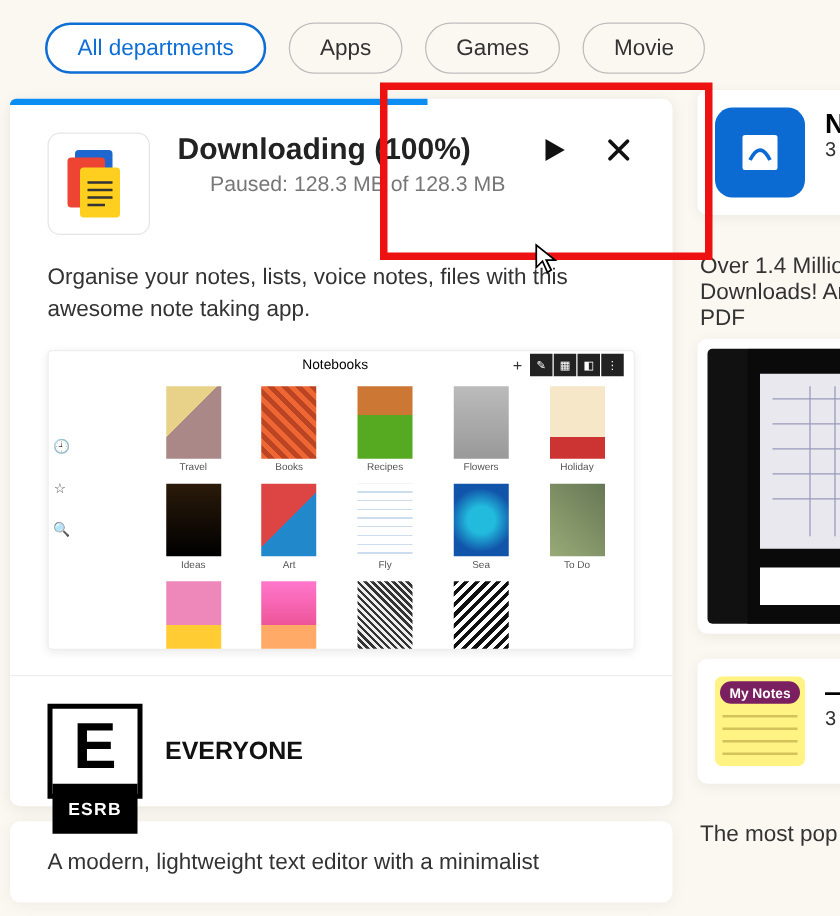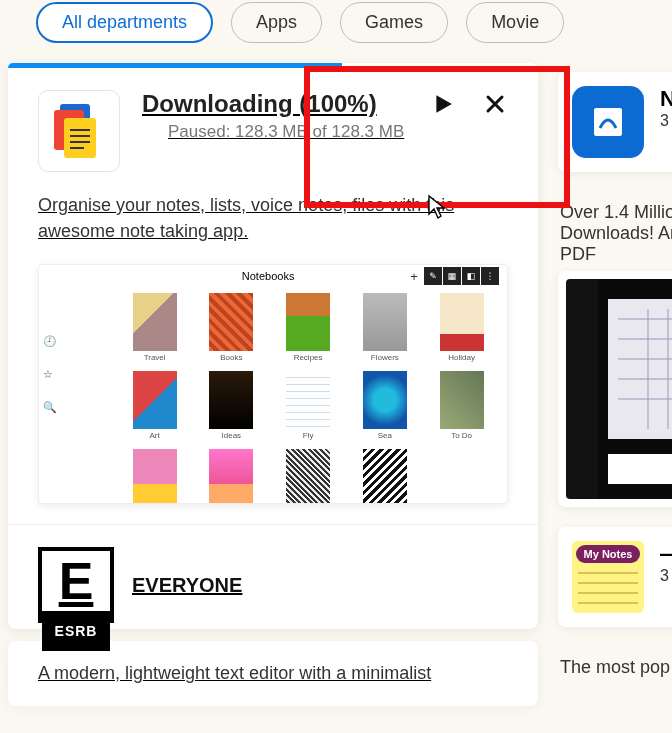--- a/index.html
+++ b/index.html
@@ -7,38 +7,38 @@
     font-family: "Segoe UI", -apple-system, sans-serif;
     background: #fbf8f2;
     width: 672px;
     height: 733px;
     overflow: hidden;
     position: relative;
   }
   .top-bar {
     display: flex;
     gap: 18px;
-    padding: 2px 36px 20px;
+    padding: 18px 36px 20px;
   }
   .pill {
     border: 1.5px solid #bdbdbd;
     border-radius: 22px;
     padding: 8px 24px;
     font-size: 18px;
     color: #333;
     background: transparent;
     cursor: pointer;
     white-space: nowrap;
   }
   .pill.active {
     border: 2px solid #0e6ed6;
     color: #0e6ed6;
     background: #fff;
   }
-  .content { position: relative; padding: 0 8px; text-decoration: underline; }
+  .content { position: relative; padding: 0 8px; }
   .card {
     background: #fff;
     border-radius: 8px;
     box-shadow: 0 2px 12px rgba(0,0,0,.08);
     width: 530px;
     margin-left: 0;
     padding: 0 0 6px;
     position: relative;
   }
   .blue-top {
@@ -237,26 +237,26 @@
           </div>
         <div class="nb">
             <div class="nb-cv cv4"></div>
             <span>Flowers</span>
           </div>
         <div class="nb">
             <div class="nb-cv cv5"></div>
             <span>Holiday</span>
           </div>
         <div class="nb">
+            <div class="nb-cv cv7"></div>
+            <span>Ideas</span>
+          </div>
+        <div class="nb">
             <div class="nb-cv cv6"></div>
             <span>Art</span>
-          </div>
-        <div class="nb">
-            <div class="nb-cv cv7"></div>
-            <span>Ideas</span>
           </div>
         <div class="nb">
             <div class="nb-cv cv8"></div>
             <span>Fly</span>
           </div>
         <div class="nb">
             <div class="nb-cv cv9"></div>
             <span>Sea</span>
           </div>
         <div class="nb">

